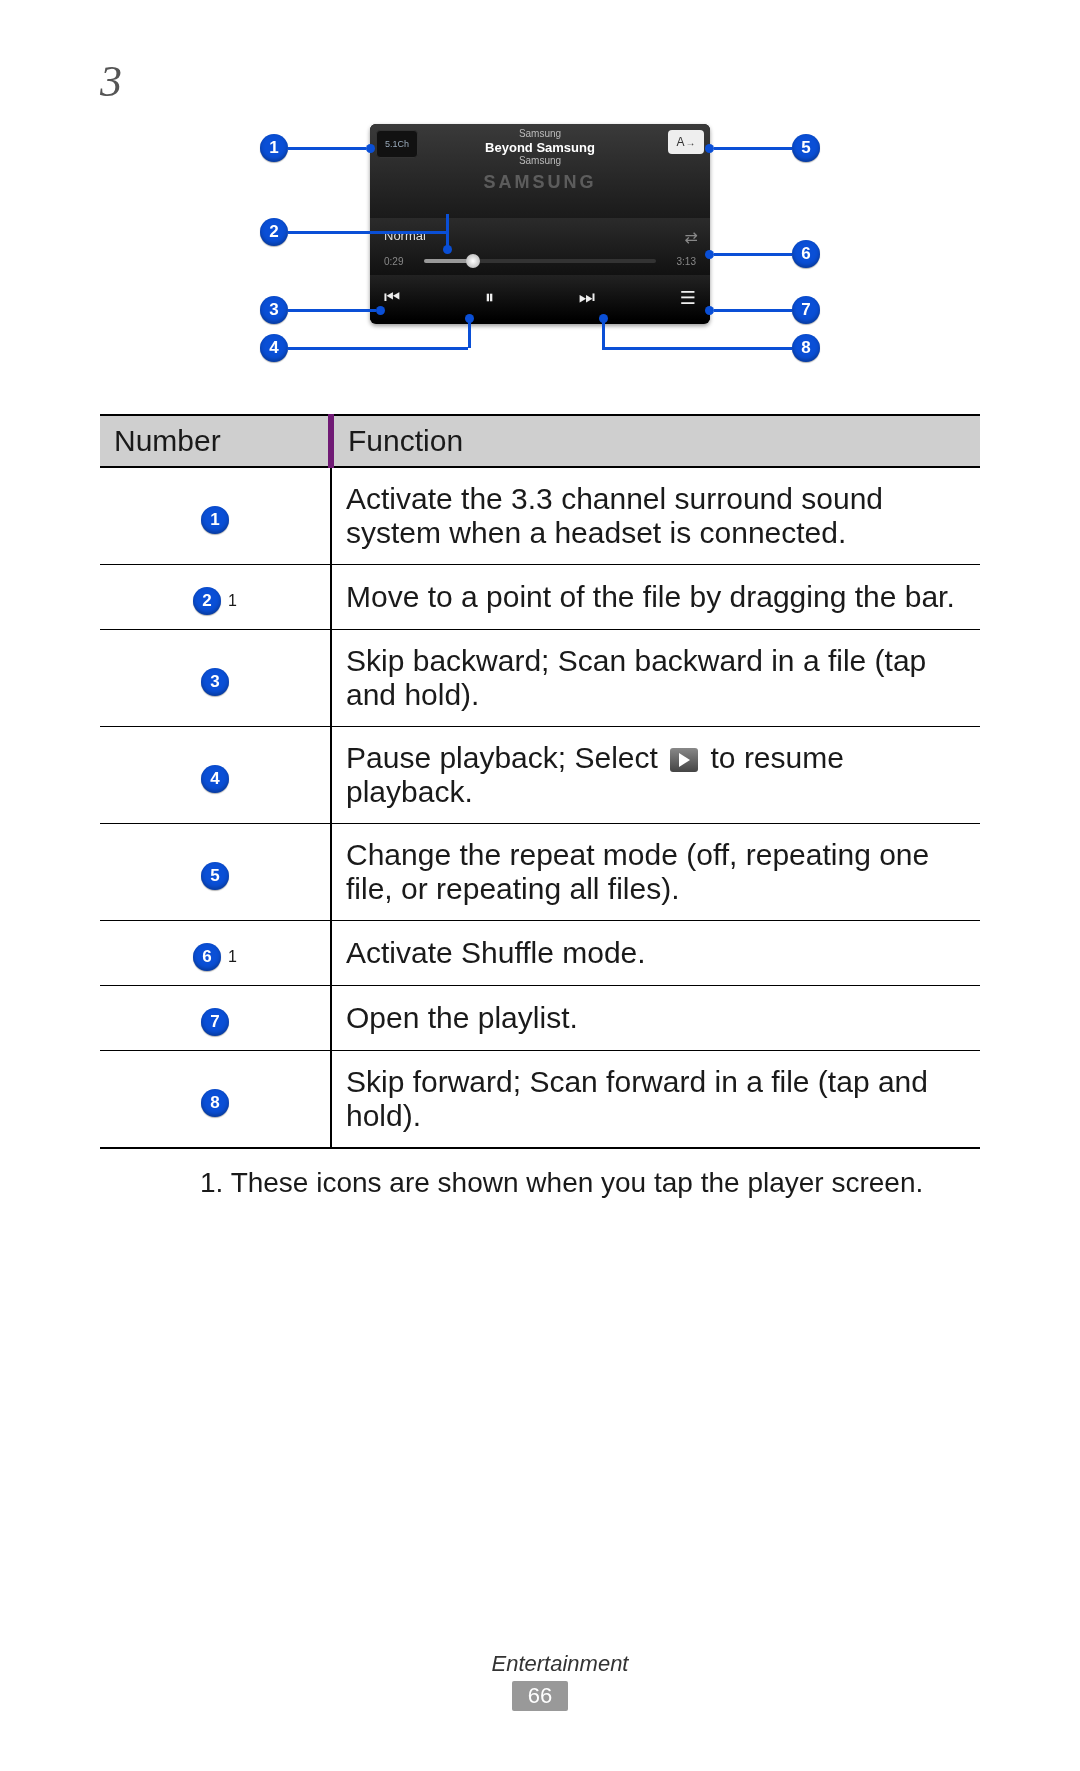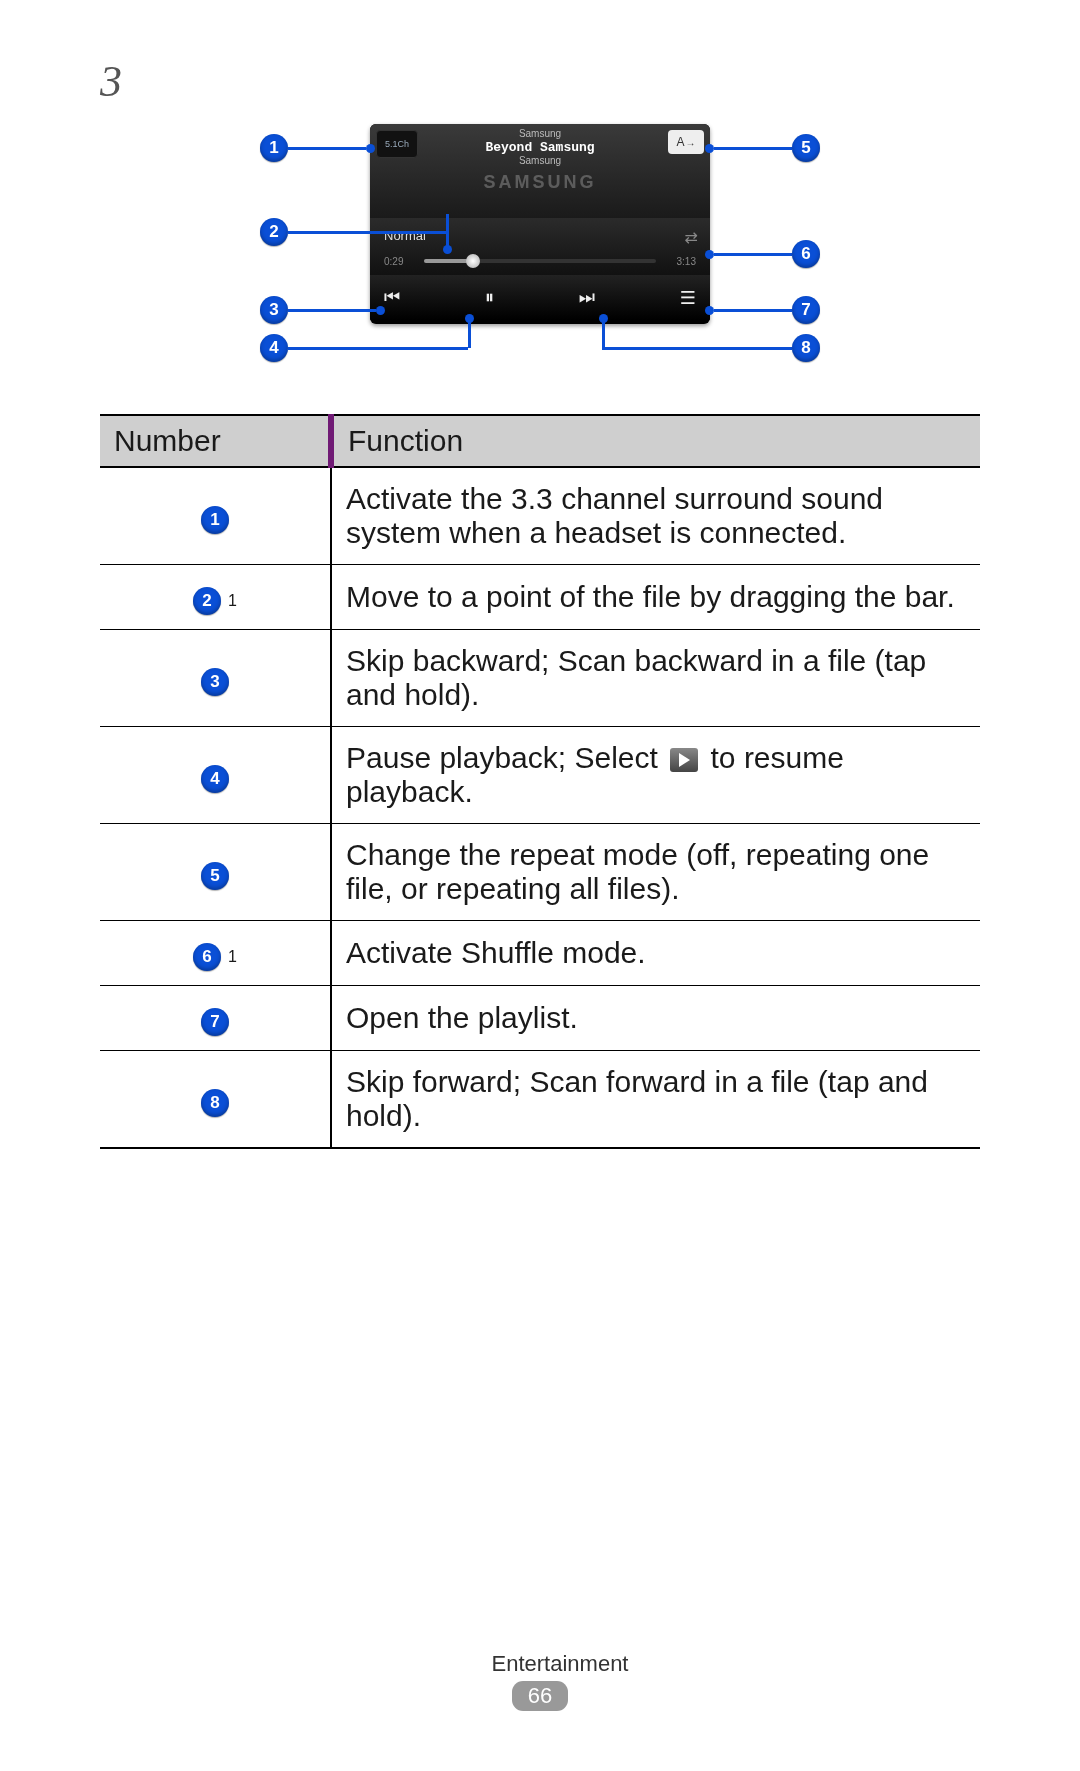--- a/index.html
+++ b/index.html
@@ -5,21 +5,21 @@
   html,body{margin:0;padding:0;background:#fff;font-family:"Segoe UI",Arial,sans-serif;color:#1a1a1a;}
   .page{width:1080px;height:1771px;position:relative;box-sizing:border-box;padding:60px 100px 0 100px;}
   .step-row{display:flex;align-items:flex-start;gap:18px;margin-bottom:20px;}
   .step-num{font-style:italic;font-size:44px;color:#555;line-height:1;font-family:Georgia,serif;}
   .step-text{font-size:34px;line-height:1.3;margin-top:4px;}
   
   .player-wrap{position:relative;width:560px;height:260px;margin:10px auto 30px auto;}
   .player{position:absolute;left:110px;top:0;width:340px;height:200px;border-radius:6px;overflow:hidden;background:#000;box-shadow:0 2px 4px rgba(0,0,0,.4);}
   .pl-top{height:90px;background:linear-gradient(#3a3a3a,#1a1a1a);color:#ddd;text-align:center;font-size:12px;padding-top:4px;position:relative;}
   .pl-artist1{font-size:10px;color:#bbb;}
-  .pl-title{font-size:13px;font-weight:bold;color:#fff;margin-top:1px;font-family:Liberation Mono, monospace;}
+  .pl-title{font-size:13px;font-weight:bold;color:#fff;margin-top:1px;}
   .pl-artist2{font-size:10px;color:#bbb;}
   .pl-samsung{font-size:18px;letter-spacing:3px;font-weight:bold;color:rgba(255,255,255,.25);margin-top:6px;}
   .pl-surround{position:absolute;left:6px;top:6px;width:40px;height:26px;border-radius:4px;background:#111;color:#9ab;font-size:9px;display:flex;align-items:center;justify-content:center;border:1px solid #333;}
   .pl-repeat{position:absolute;right:6px;top:6px;width:36px;height:24px;border-radius:4px;background:#eee;display:flex;align-items:center;justify-content:center;}
   .pl-mid{height:57px;background:linear-gradient(#2b2b2b,#111);position:relative;}
   .pl-eq{position:absolute;left:14px;top:10px;color:#ddd;font-size:13px;}
   .pl-shuffle{position:absolute;right:12px;top:10px;color:#888;font-size:16px;}
   .pl-time-l{position:absolute;left:14px;bottom:8px;color:#888;font-size:10px;}
   .pl-time-r{position:absolute;right:14px;bottom:8px;color:#888;font-size:10px;}
   .pl-bar{position:absolute;left:54px;right:54px;bottom:12px;height:4px;background:#333;border-radius:2px;}
@@ -41,22 +41,22 @@
   thead th:first-child{border-right:6px solid #701a75;width:200px;text-align:left;}
   tbody td{padding:14px 14px;border-bottom:1.5px solid #000;vertical-align:middle;}
   tbody td:first-child{border-right:2px solid #000;text-align:center;}
   tbody tr:last-child td{border-bottom:2px solid #000;}
   .cell-num{display:inline-flex;align-items:center;justify-content:center;gap:4px;}
   .sup{font-size:16px;vertical-align:super;margin-left:3px;}
   .play-icon{display:inline-block;width:28px;height:24px;vertical-align:middle;background:linear-gradient(#888,#444);border-radius:3px;position:relative;margin:0 4px;}
   .play-icon::after{content:"";position:absolute;left:9px;top:5px;width:0;height:0;border-left:11px solid #fff;border-top:7px solid transparent;border-bottom:7px solid transparent;}
   .footnote{font-size:28px;margin:18px 0 0 100px;}
   .footer{position:absolute;bottom:60px;left:0;right:0;text-align:center;}
-  .footer-section{font-size:22px;color:#333;padding-left:40px;}
-  .page-num{display:inline-block;margin-top:4px;background:#999;color:#fff;padding:2px 16px;border-radius:11px;font-size:22px;font-style:normal;}
+  .footer-section{font-style:italic;font-size:22px;color:#333;padding-left:40px;}
+  .page-num{display:inline-block;margin-top:4px;background:#999;color:#fff;padding:2px 16px;border-radius:2px;font-size:22px;font-style:normal;}
   .repeat-glyph{font-size:12px;color:#333;position:relative;}
 </style>
 </head>
 <body>
 
 <div class="page">
 
   <div class="step-row">
     <div class="step-num">3</div>
   </div>
@@ -200,19 +200,20 @@
         </tr>
         <tr>
           <td><span class="cell-num">
               <span class="num-circle">8</span>
             </span></td>
           <td><span>Skip forward; Scan forward in a file (tap and hold).</span></td>
         </tr>
       </tbody>
   </table>
 
+  <div class="footnote">1.  These icons are shown when you tap the player screen.</div>
 
   <div class="footer">
     <div class="footer-section">Entertainment</div>
     <div class="page-num">66</div>
   </div>
 
 </div>
 
 </body></html>

